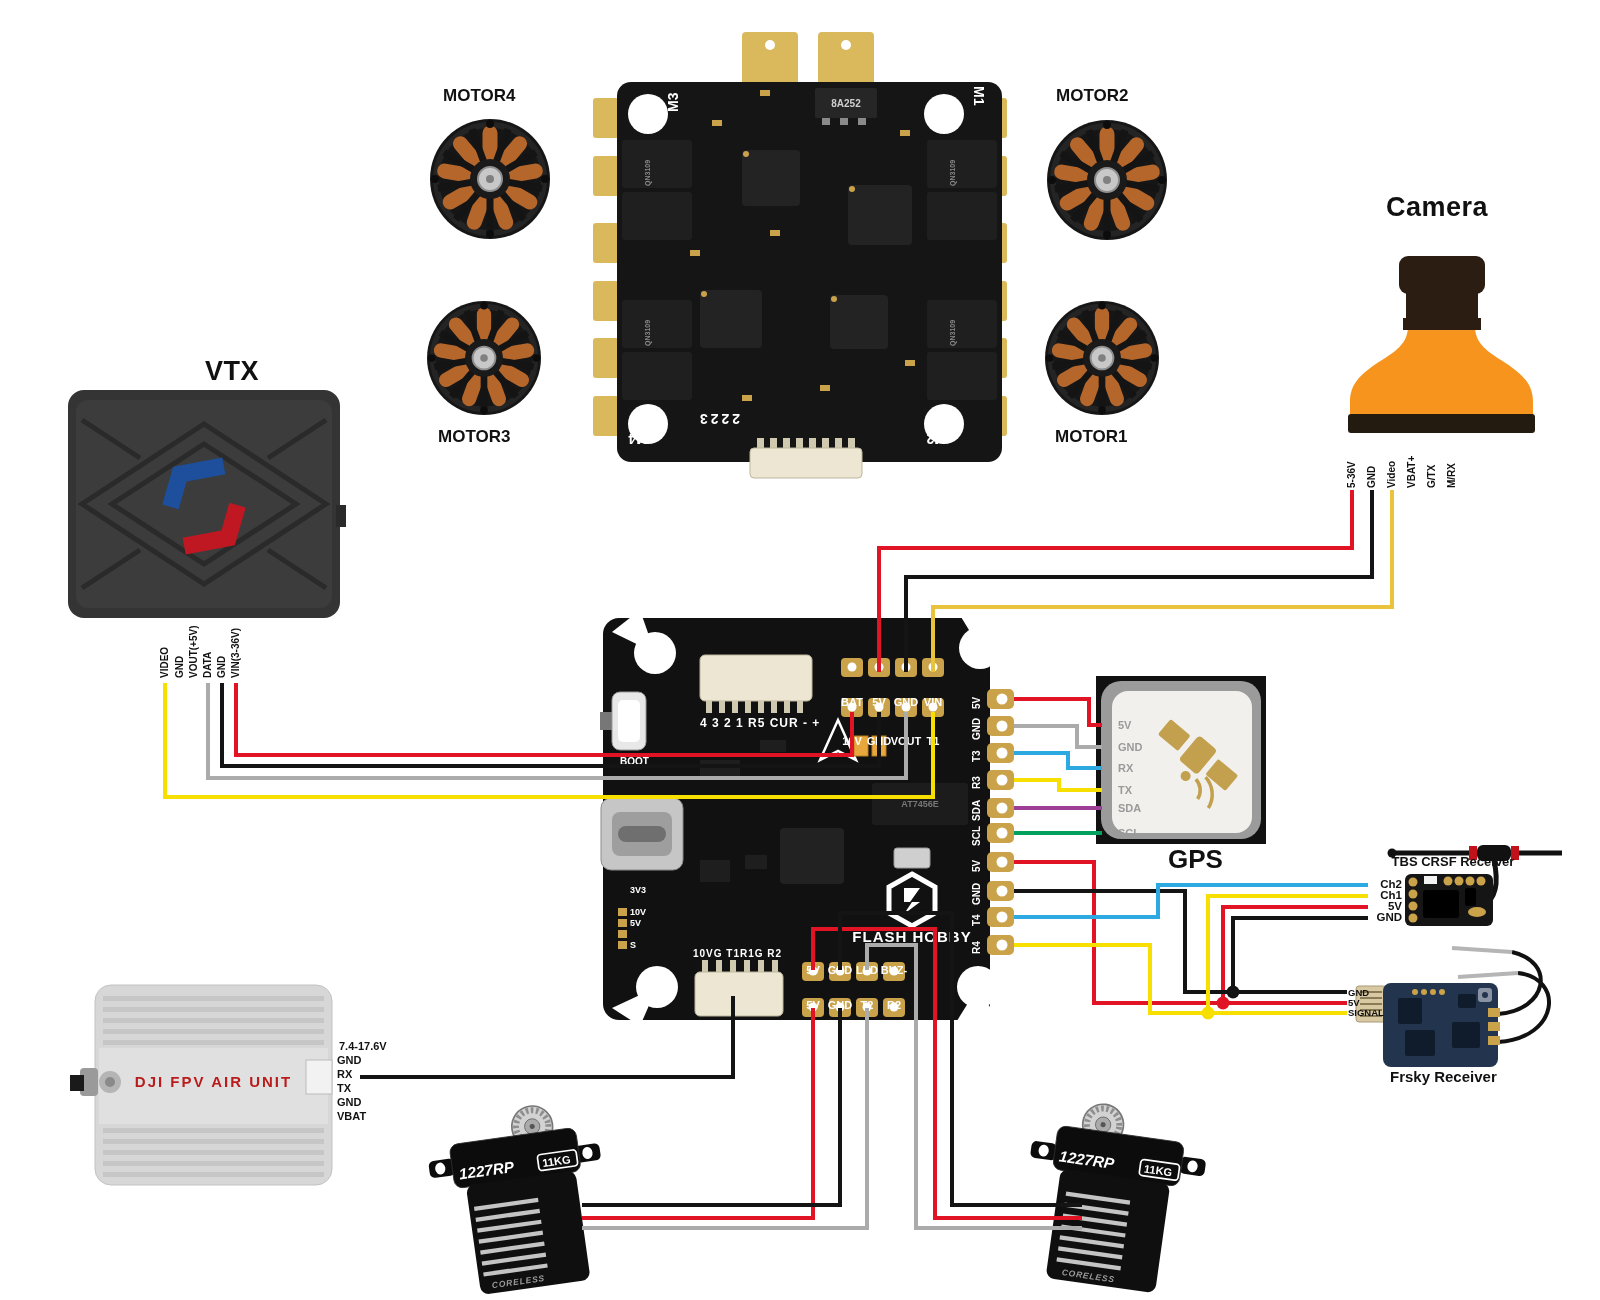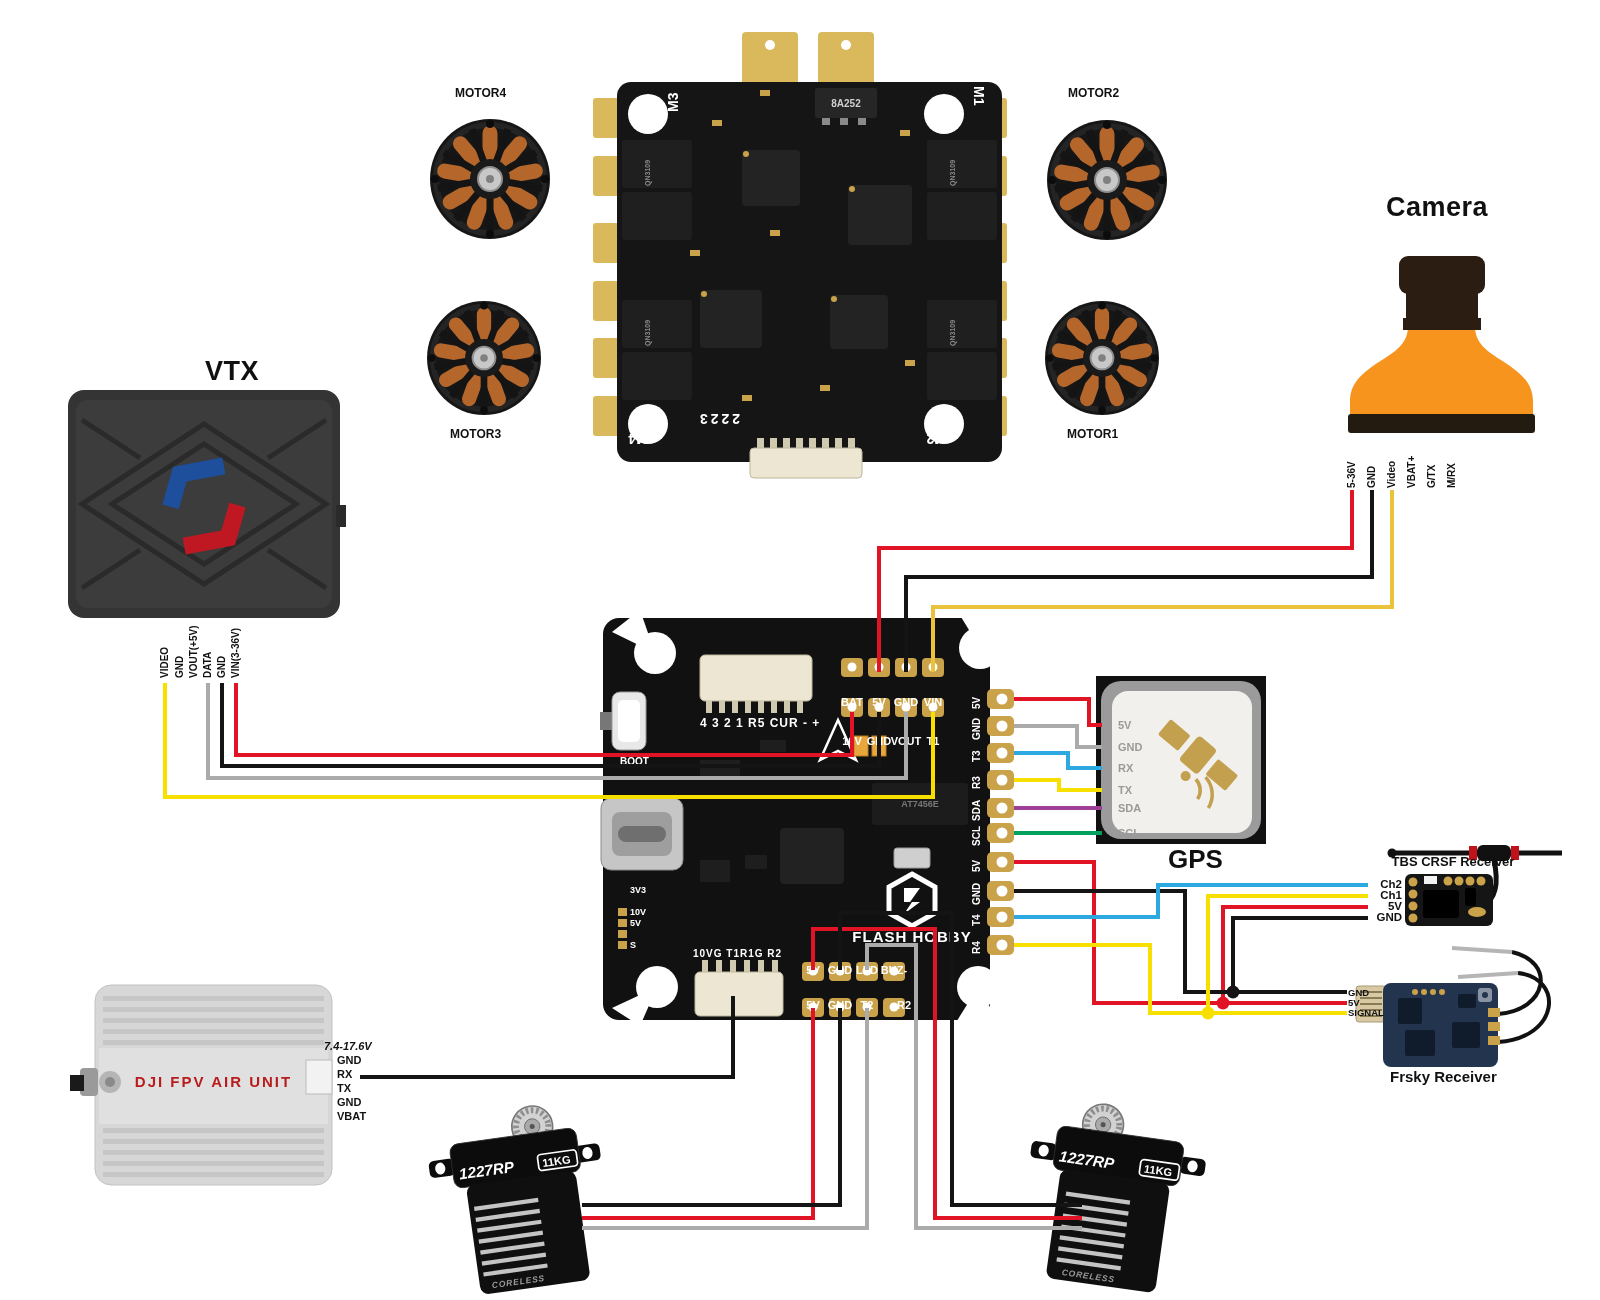--- a/index.html
+++ b/index.html
@@ -4,21 +4,21 @@
 <style>
   html,body{margin:0;padding:0;background:#fff;}
   #canvas{position:relative;width:1600px;height:1300px;background:#fff;overflow:hidden;
           font-family:"Liberation Sans", sans-serif;}
   #boards, #wires{position:absolute;left:0;top:0;width:1600px;height:1300px;}
   #boards{z-index:1;}
   #labels{position:absolute;left:0;top:0;width:1600px;height:1300px;z-index:2;}
   #wires{z-index:3;pointer-events:none;}
   .t{position:absolute;font-weight:700;color:#111;white-space:nowrap;}
   .title{font-size:27px;letter-spacing:0.5px;}
-  .motor-lbl{font-size:12px;margin-left:12px;}
+  .motor-lbl{font-size:17px;}
   .rot{transform:rotate(-90deg);transform-origin:0 0;}
   .pin{font-size:10px;}
   .w{color:#fff;}
   .padlbl{position:absolute;width:34px;text-align:center;color:#fff;font-weight:700;font-size:11px;white-space:nowrap;margin-top:16px;}
   .gpslbl{position:absolute;color:#9a9a9a;font-weight:700;font-size:11px;}
   .djilbl{position:absolute;color:#111;font-weight:700;font-size:11px;}
   .tbslbl{position:absolute;width:45px;text-align:right;color:#111;font-weight:700;font-size:11.5px;}
   .frskylbl{position:absolute;color:#111;font-weight:700;font-size:9.5px;}
   .fcleft{position:absolute;color:#fff;font-weight:700;font-size:9px;}
   svg text{font-family:"Liberation Sans",sans-serif;}
@@ -496,21 +496,21 @@
     <div class="padlbl" style="left:889px;top:719px;">VOUT</div>
     <div class="padlbl" style="left:916px;top:719px;">T1</div>
 
     <div class="padlbl" style="left:796px;top:948px;">5V</div>
     <div class="padlbl" style="left:823px;top:948px;">GND</div>
     <div class="padlbl" style="left:850px;top:948px;">LED</div>
     <div class="padlbl" style="left:877px;top:948px;">BUZ-</div>
     <div class="padlbl" style="left:796px;top:983px;">5V</div>
     <div class="padlbl" style="left:823px;top:983px;">GND</div>
     <div class="padlbl" style="left:850px;top:983px;">T2</div>
-    <div class="padlbl" style="left:877px;top:983px;text-align:right;">R2</div>
+    <div class="padlbl" style="left:877px;top:983px;">R2</div>
 
     <div class="t pin rot w" style="left:971px;top:709px;">5V</div>
     <div class="t pin rot w" style="left:971px;top:740px;">GND</div>
     <div class="t pin rot w" style="left:971px;top:762px;">T3</div>
     <div class="t pin rot w" style="left:971px;top:789px;">R3</div>
     <div class="t pin rot w" style="left:971px;top:821px;">SDA</div>
     <div class="t pin rot w" style="left:971px;top:846px;">SCL</div>
     <div class="t pin rot w" style="left:971px;top:872px;">5V</div>
     <div class="t pin rot w" style="left:971px;top:905px;">GND</div>
     <div class="t pin rot w" style="left:971px;top:926px;">T4</div>
@@ -535,21 +535,21 @@
 
     <div class="tbslbl" style="left:1357px;top:878px;">Ch2</div>
     <div class="tbslbl" style="left:1357px;top:889px;">Ch1</div>
     <div class="tbslbl" style="left:1357px;top:900px;">5V</div>
     <div class="tbslbl" style="left:1357px;top:911px;">GND</div>
 
     <div class="frskylbl" style="left:1348px;top:987px;">GND</div>
     <div class="frskylbl" style="left:1348px;top:997px;">5V</div>
     <div class="frskylbl" style="left:1348px;top:1007px;">SIGNAL</div>
 
-    <div class="djilbl" style="left:324px;top:1040px;font-style:italic;">7.4-17.6V</div>
+    <div class="djilbl" style="left:339px;top:1040px;">7.4-17.6V</div>
     <div class="djilbl" style="left:337px;top:1054px;">GND</div>
     <div class="djilbl" style="left:337px;top:1068px;">RX</div>
     <div class="djilbl" style="left:337px;top:1082px;">TX</div>
     <div class="djilbl" style="left:337px;top:1096px;">GND</div>
     <div class="djilbl" style="left:337px;top:1110px;">VBAT</div>
   </div>
 
   <svg id="wires" viewBox="0 0 1600 1300">
     <g fill="none" stroke-width="4">
 

